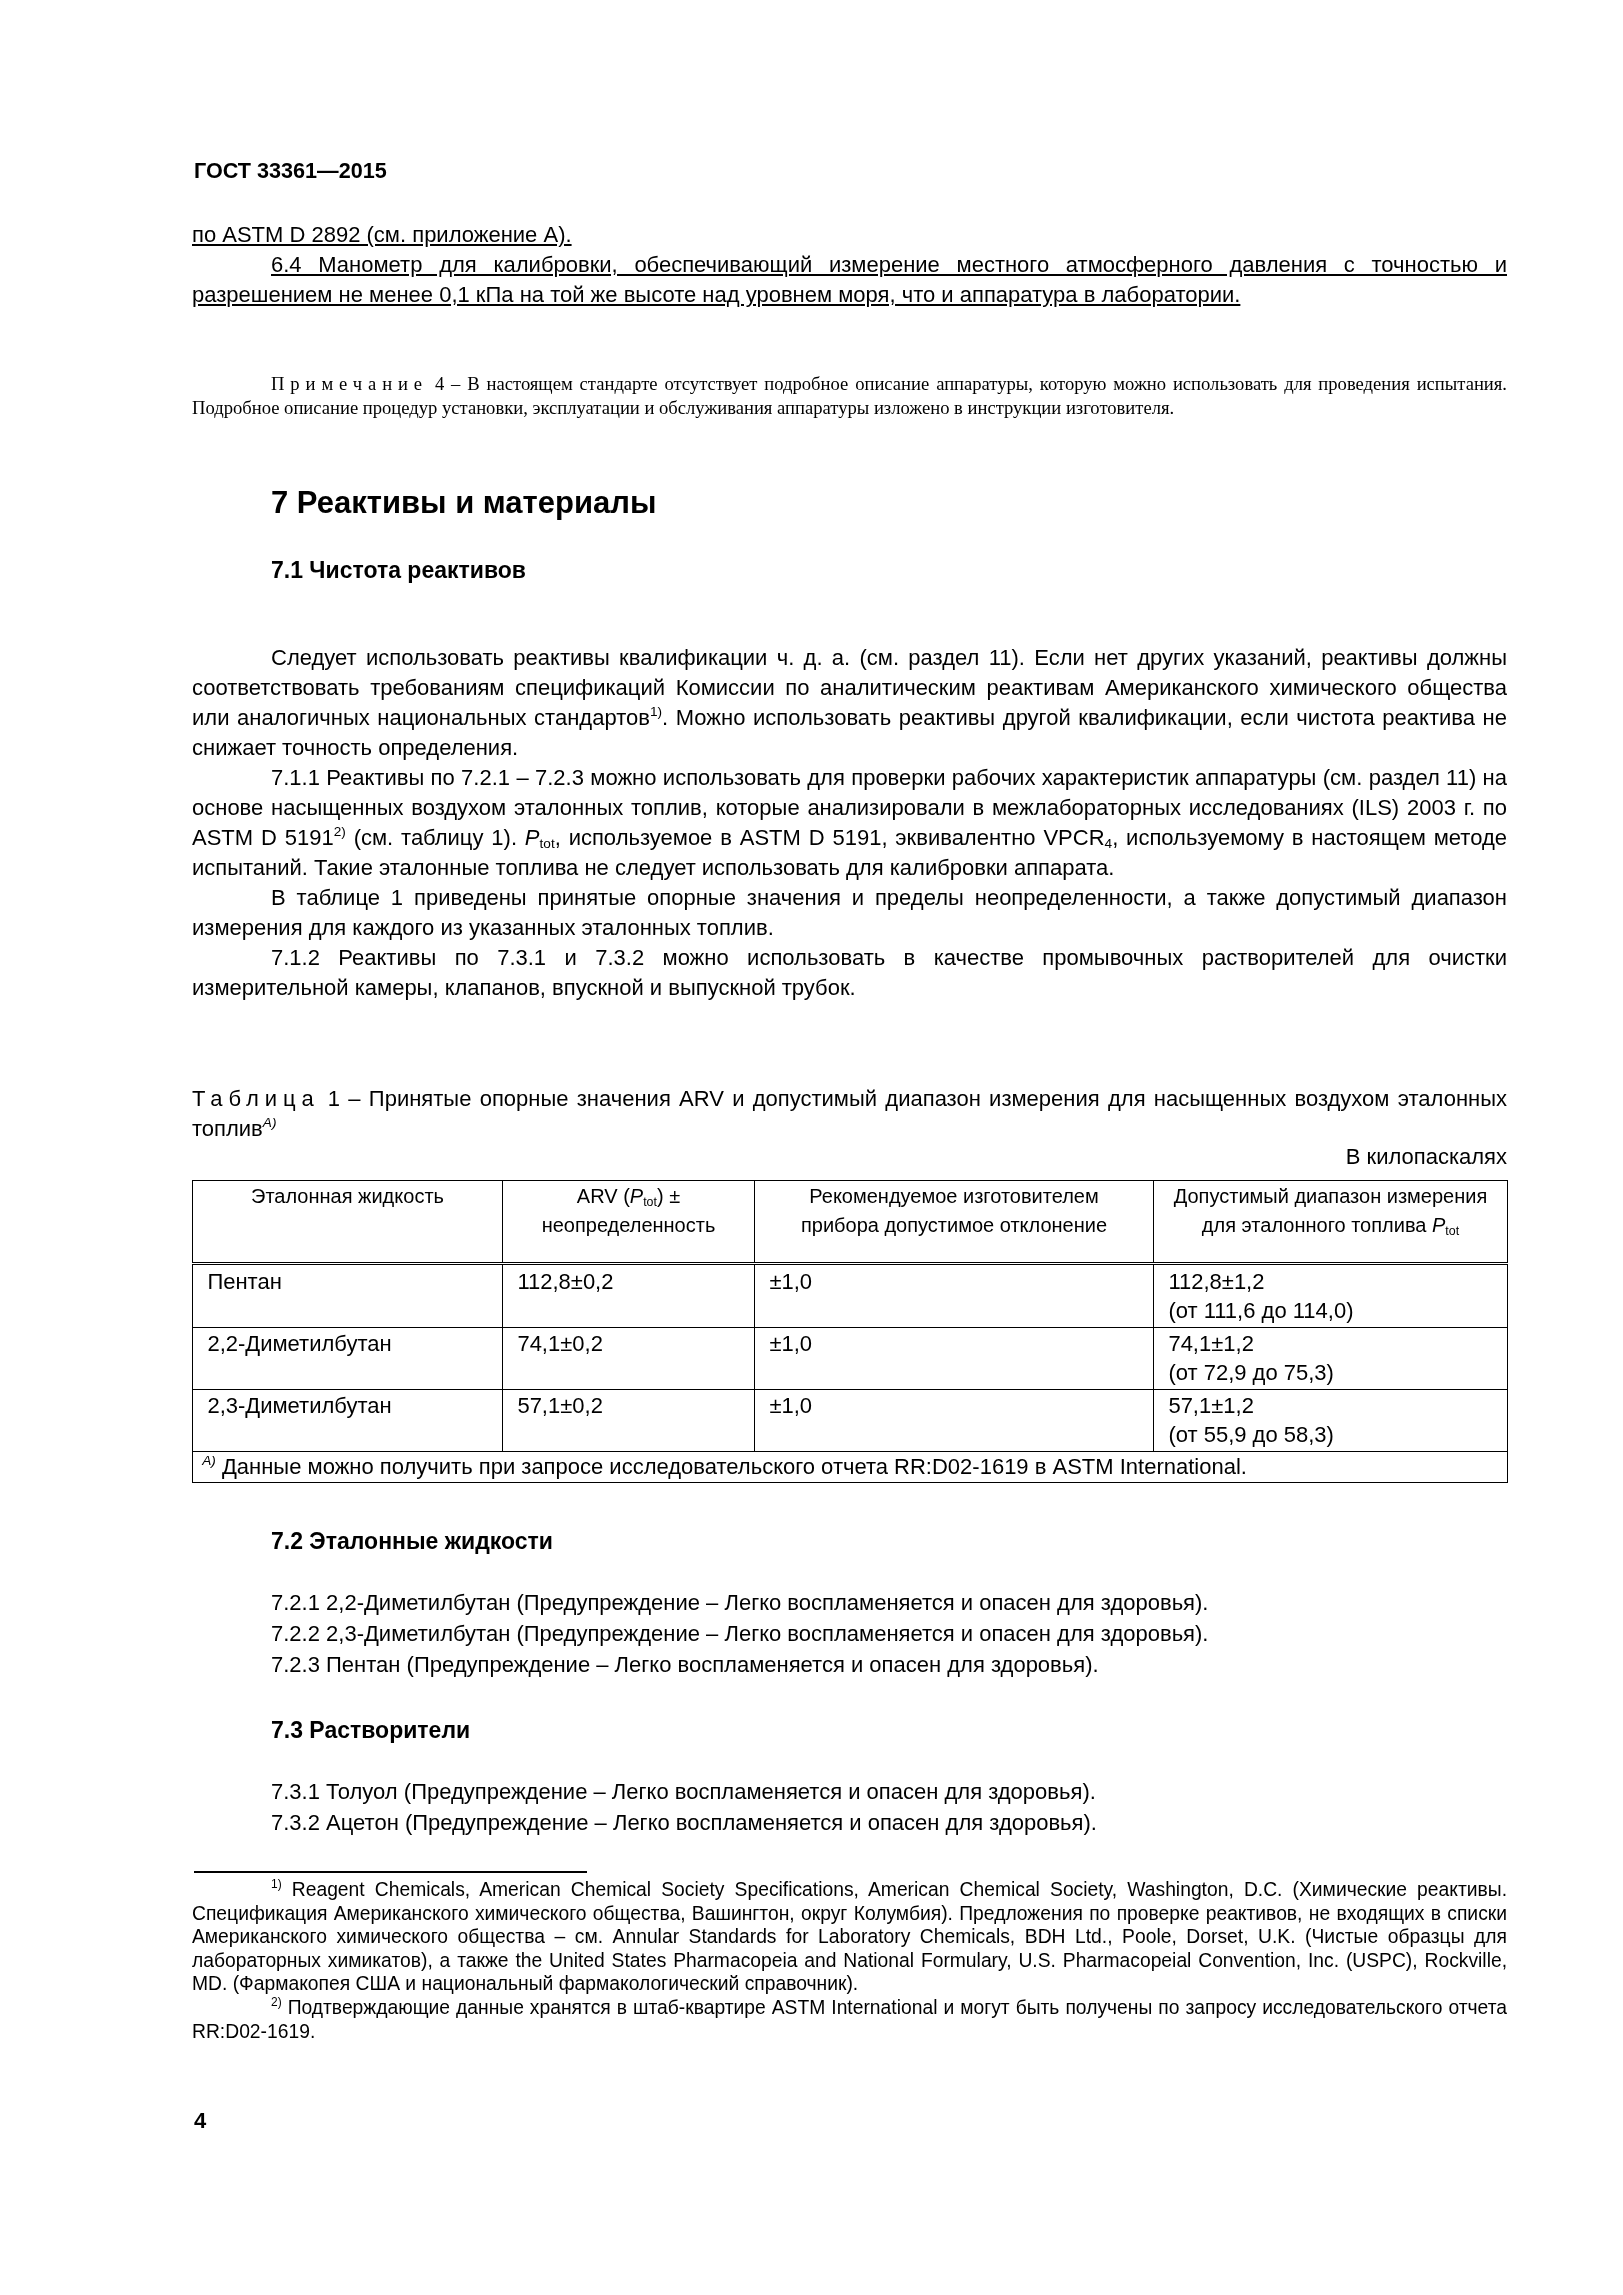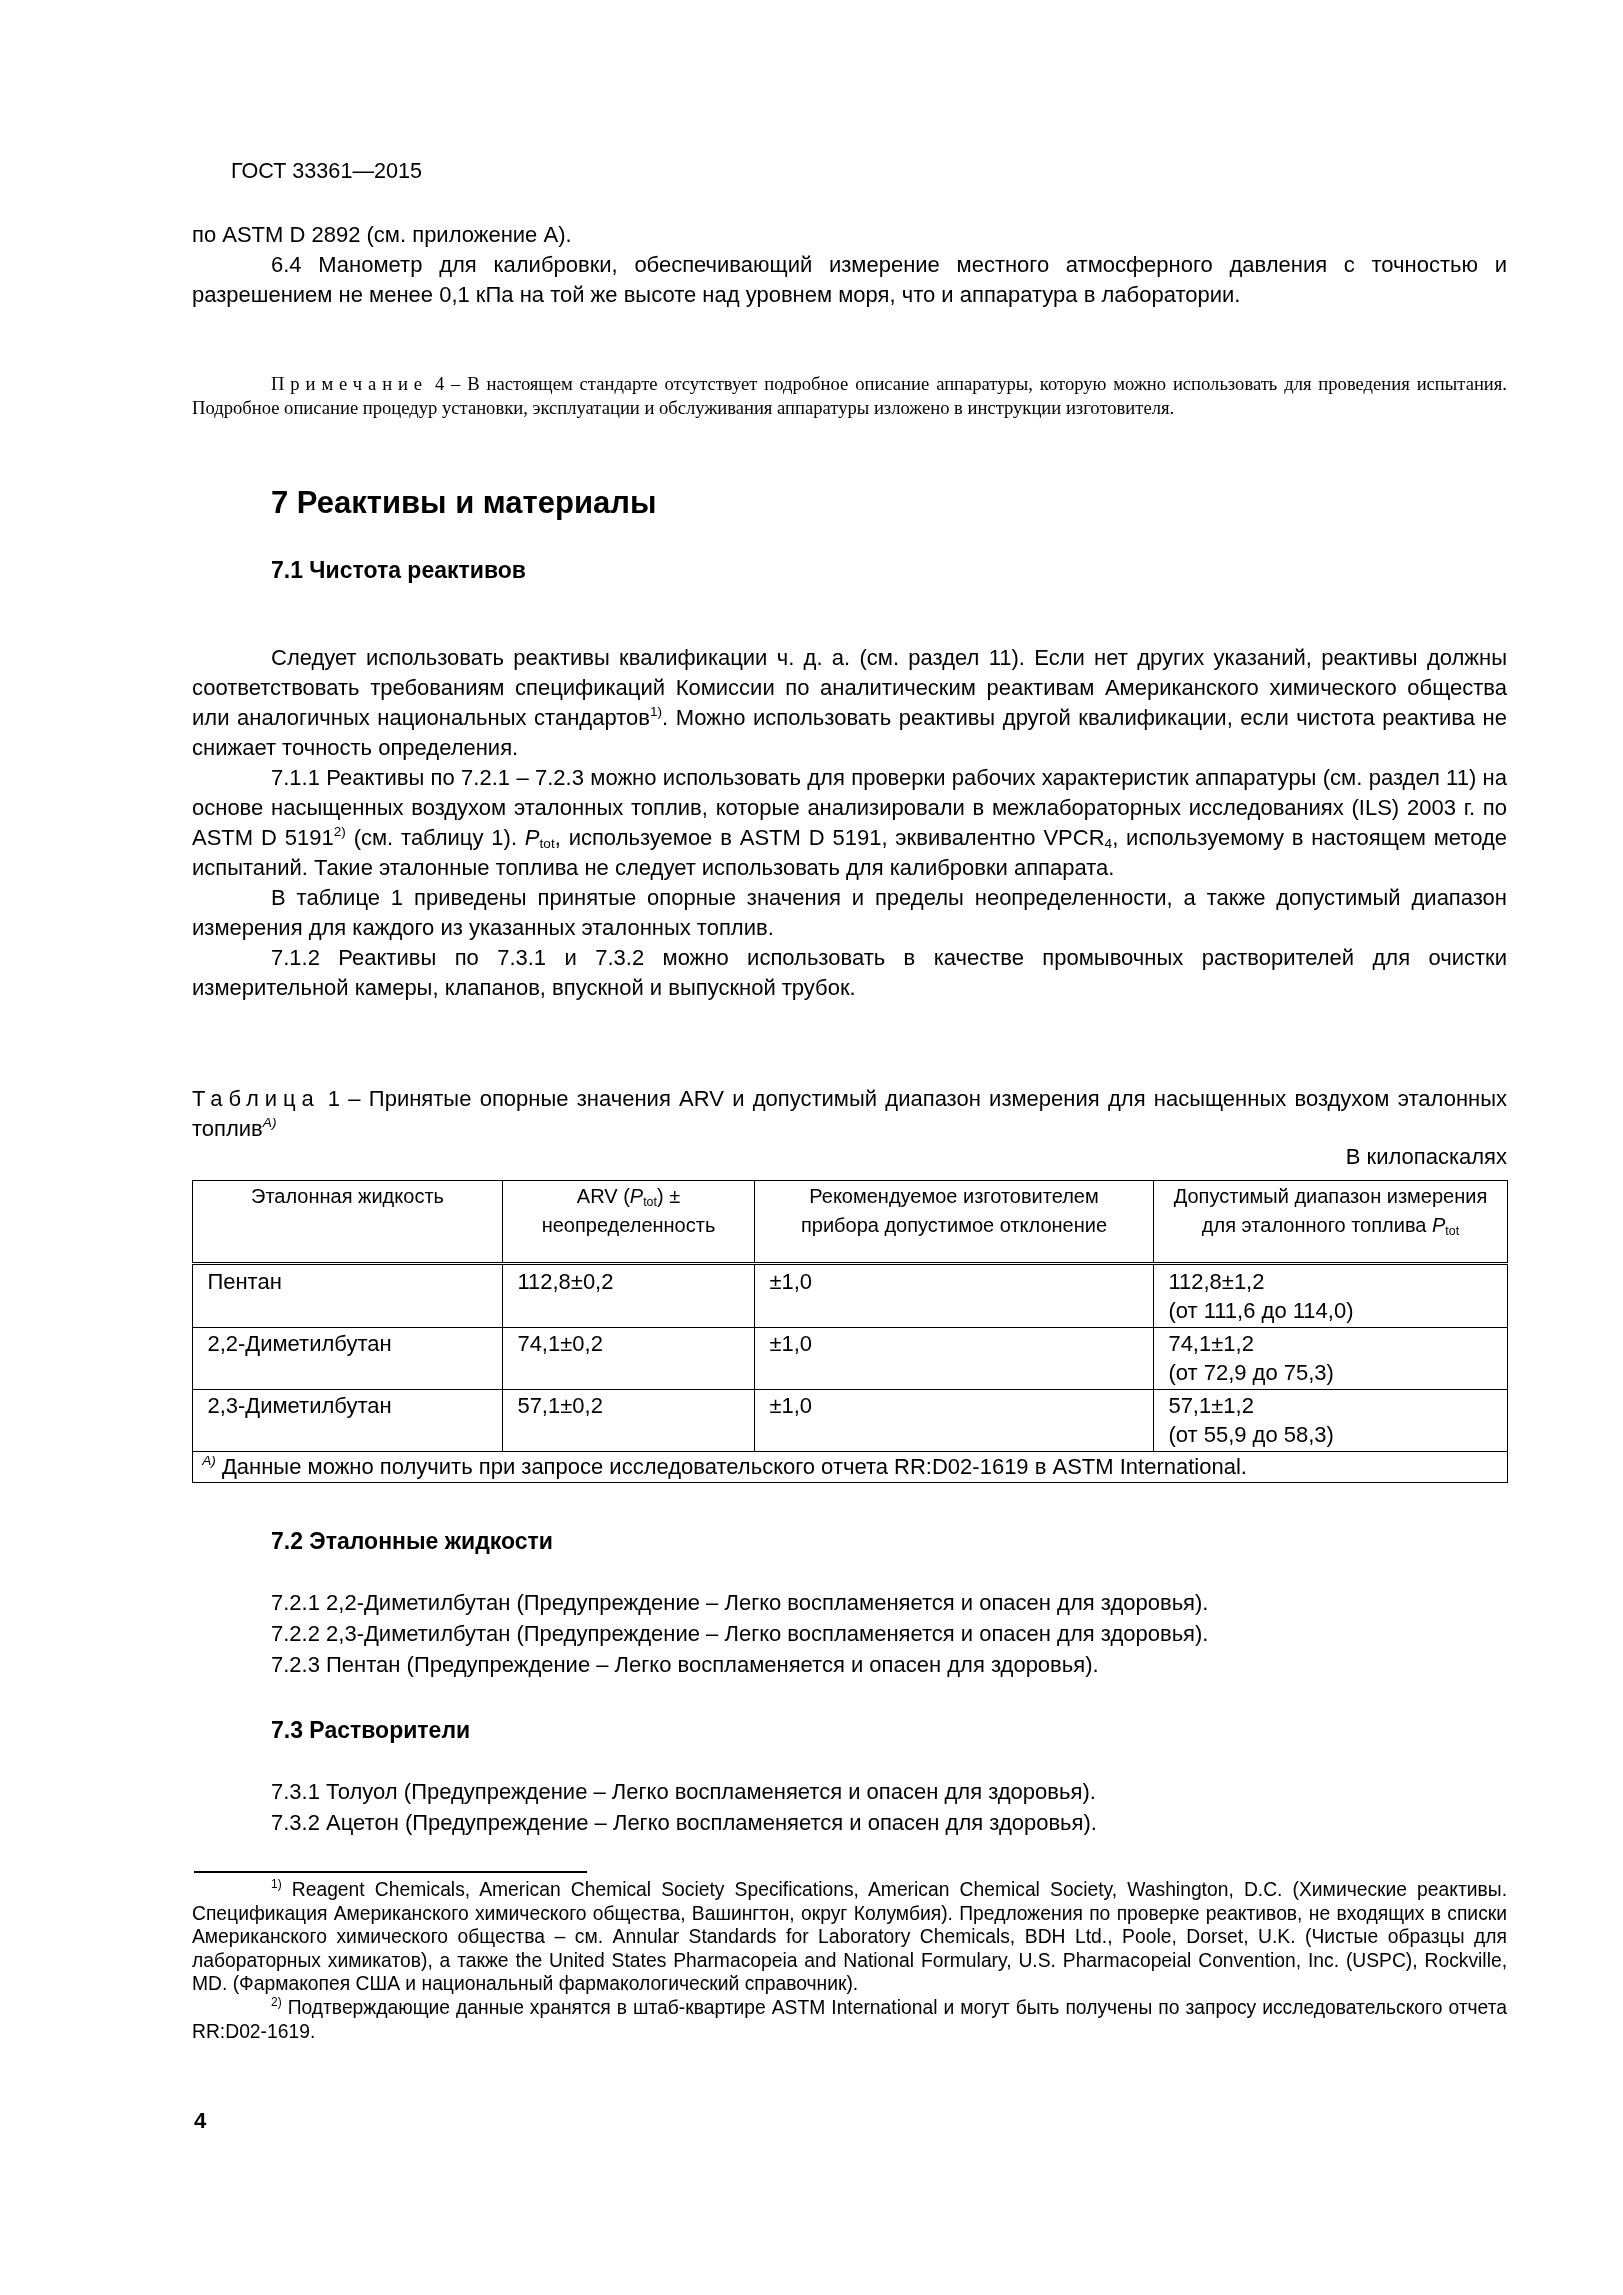--- a/index.html
+++ b/index.html
@@ -20,28 +20,28 @@
   table.t1 td, table.t1 th { border: 1.6px solid #000; vertical-align: top; padding: 1.3px 14.4px 0 14.4px; }
   table.t1 th { font-weight: normal; font-size: 20px; line-height: 29px; text-align: center; height: 80px; border-bottom: 3.9px double #000; }
   table.t1 td { font-size: 22px; line-height: 29px; height: 60px; }
   table.t1 td.c { text-align: left; }
   table.t1 tr.fn td { font-size: 22px; line-height: 29px; text-align: justify; height: auto; padding: 0 11.8px 1.3px 9.2px; }
   .units { font-size: 22px; line-height: 26px; text-align: right; }
   .rule { position: absolute; left: 194px; width: 393px; height: 2px; background: #000; }
   .fnote { font-size: 19.3px; line-height: 23.6px; text-align: justify; margin: 0; }
   .fnote.ind { text-indent: 79px; }
   .pageno { position: absolute; left: 194px; font-size: 22px; font-weight: bold; }
-  .header { position: absolute; left: 194px; top: 158px; font-size: 21.6px; font-weight: normal; margin-left: 37px; }
+  .header { position: absolute; left: 194px; top: 158px; font-size: 21.6px; font-weight: bold; }
 </style>
 </head>
 <body>
 
 <div class="header">ГОСТ 33361—2015</div>
 
-<div class="blk" style="top:220px;">
+<div class="blk" style="top:220px;text-decoration:underline;">
   <p class="p">по ASTM D 2892 (см. приложение А).</p>
   <p class="p ind">6.4 Манометр для калибровки, обеспечивающий измерение местного атмосферного давления с точностью и разрешением не менее 0,1 кПа на той же высоте над уровнем моря, что и аппаратура в лаборатории.</p>
 </div>
 
 <div class="blk" style="top:372px;">
   <p class="note ind"><span class="spaced">Примечание</span><span> 4 – В настоящем стандарте отсутствует подробное описание аппаратуры, которую можно использовать для проведения испытания. Подробное описание процедур установки, эксплуатации и обслуживания аппаратуры изложено в инструкции изготовителя.</span></p>
 </div>
 
 <h1 class="sec" style="top:484px;">7 Реактивы и материалы</h1>
 <h2 class="sub" style="top:556px;">7.1 Чистота реактивов</h2>

